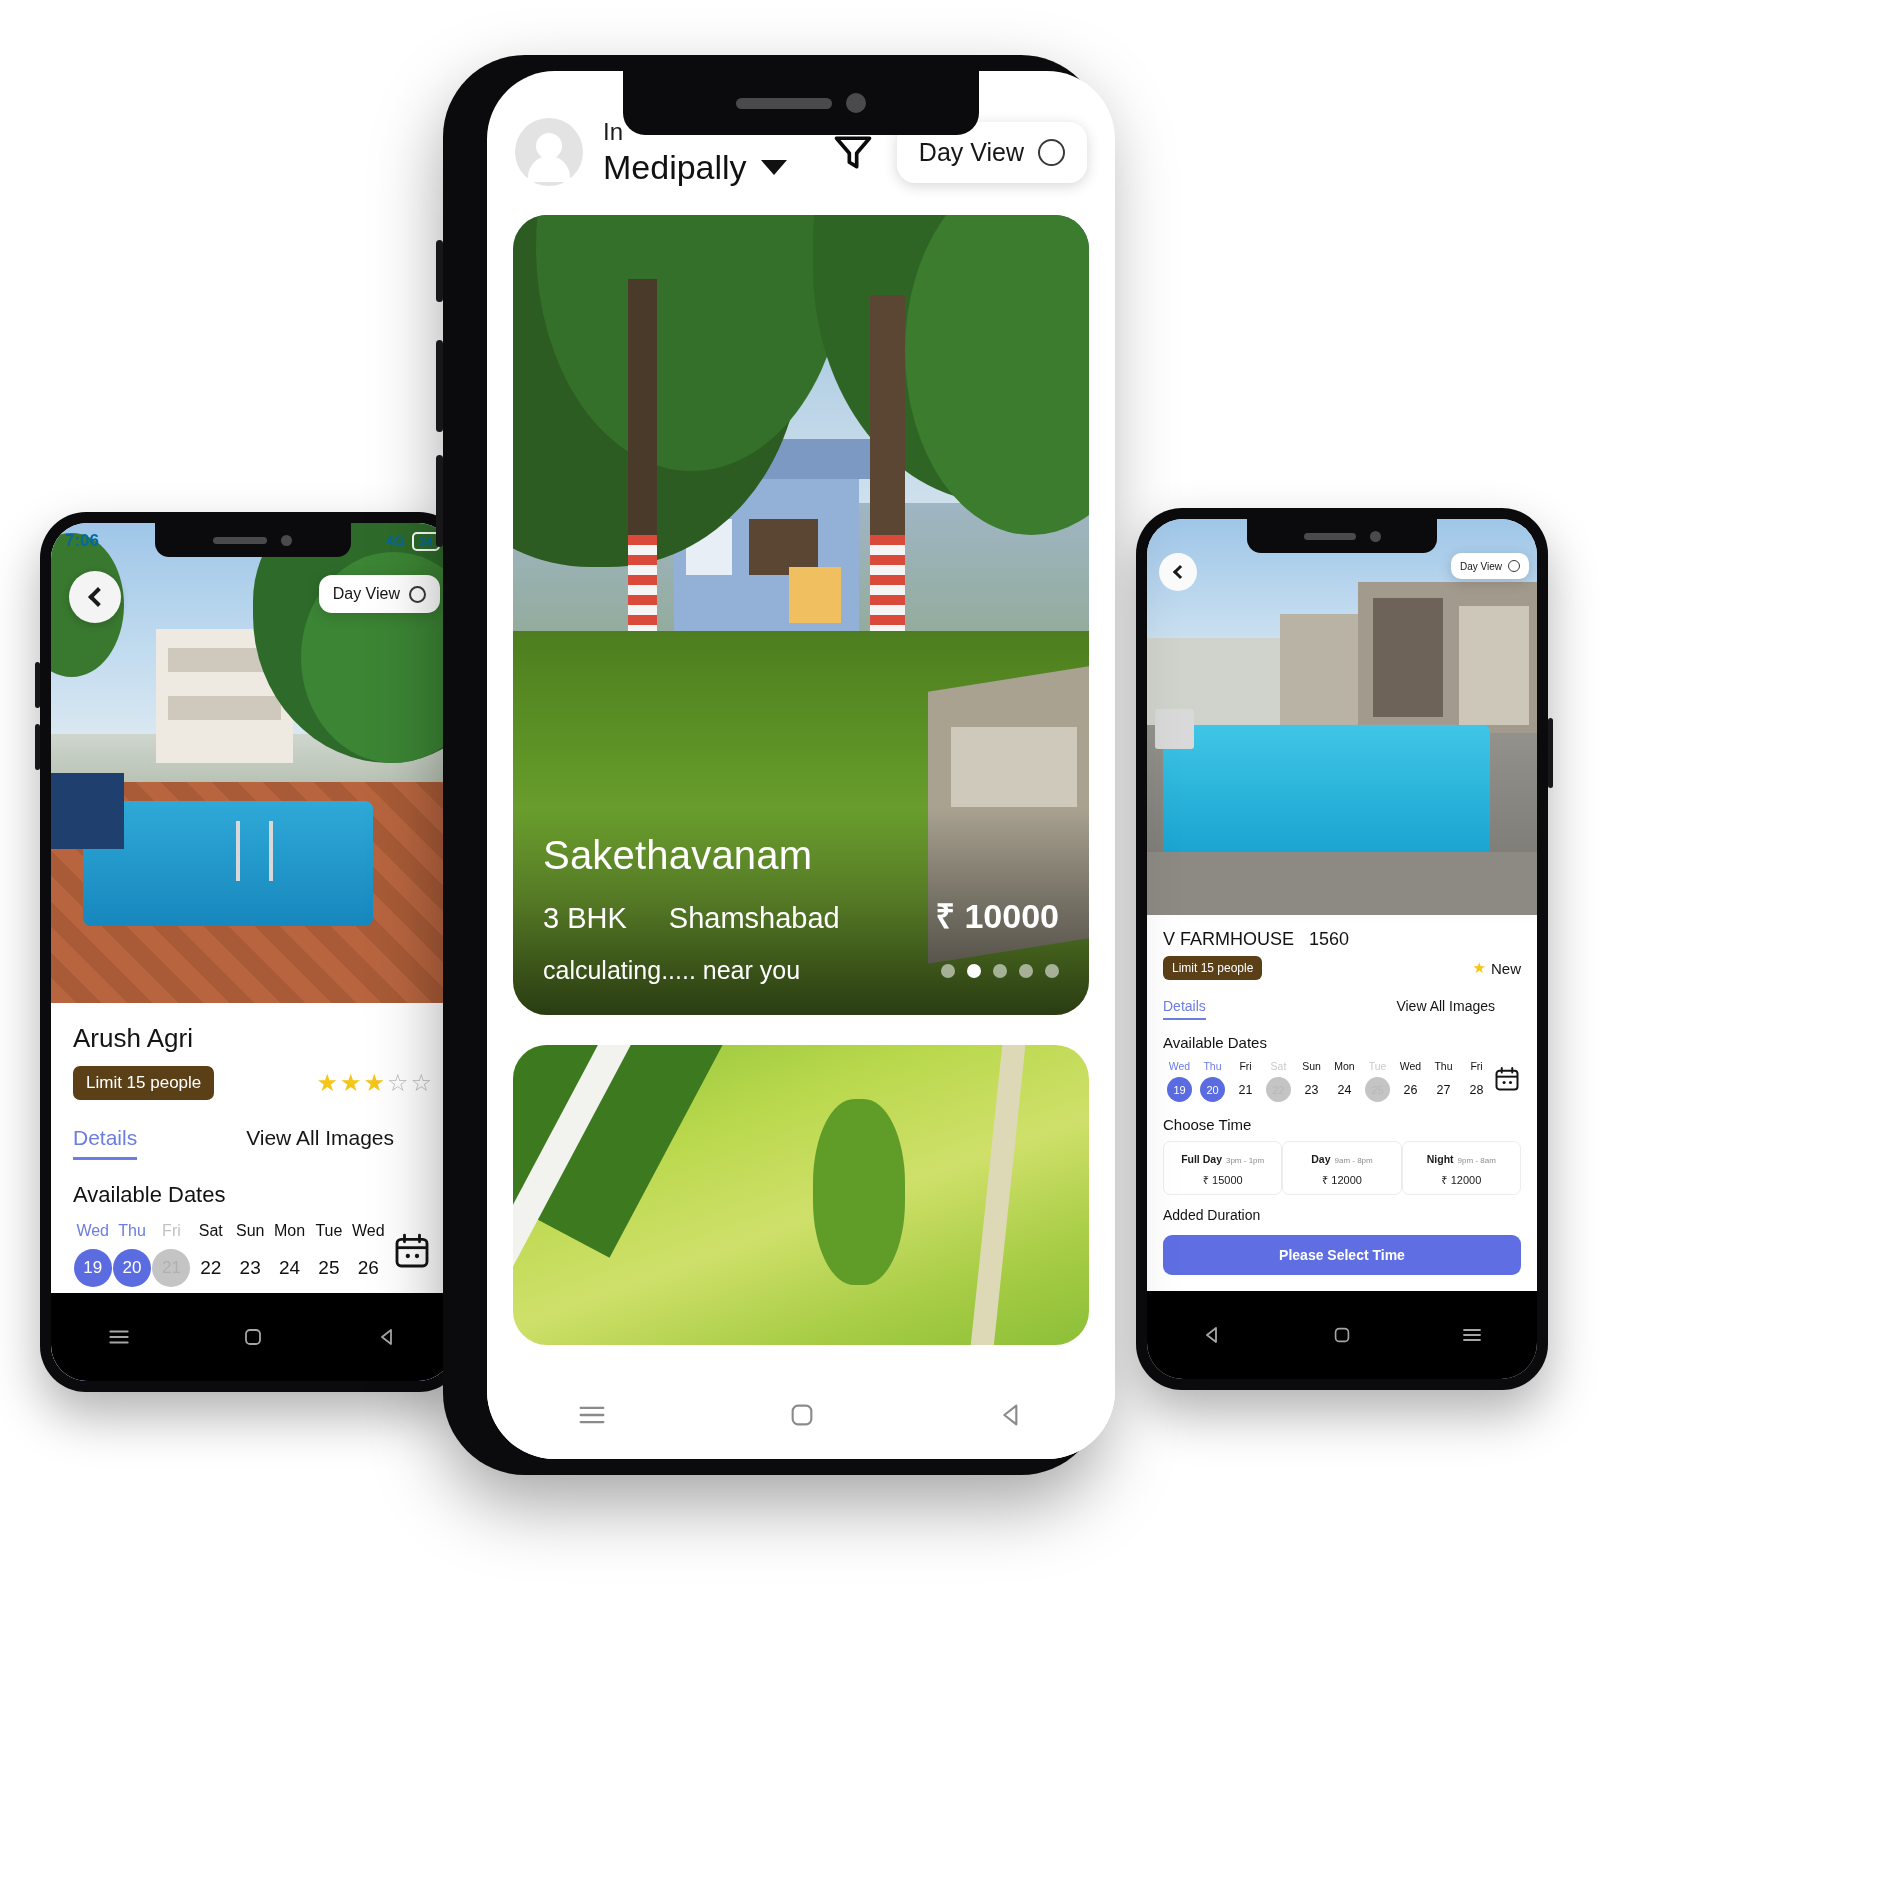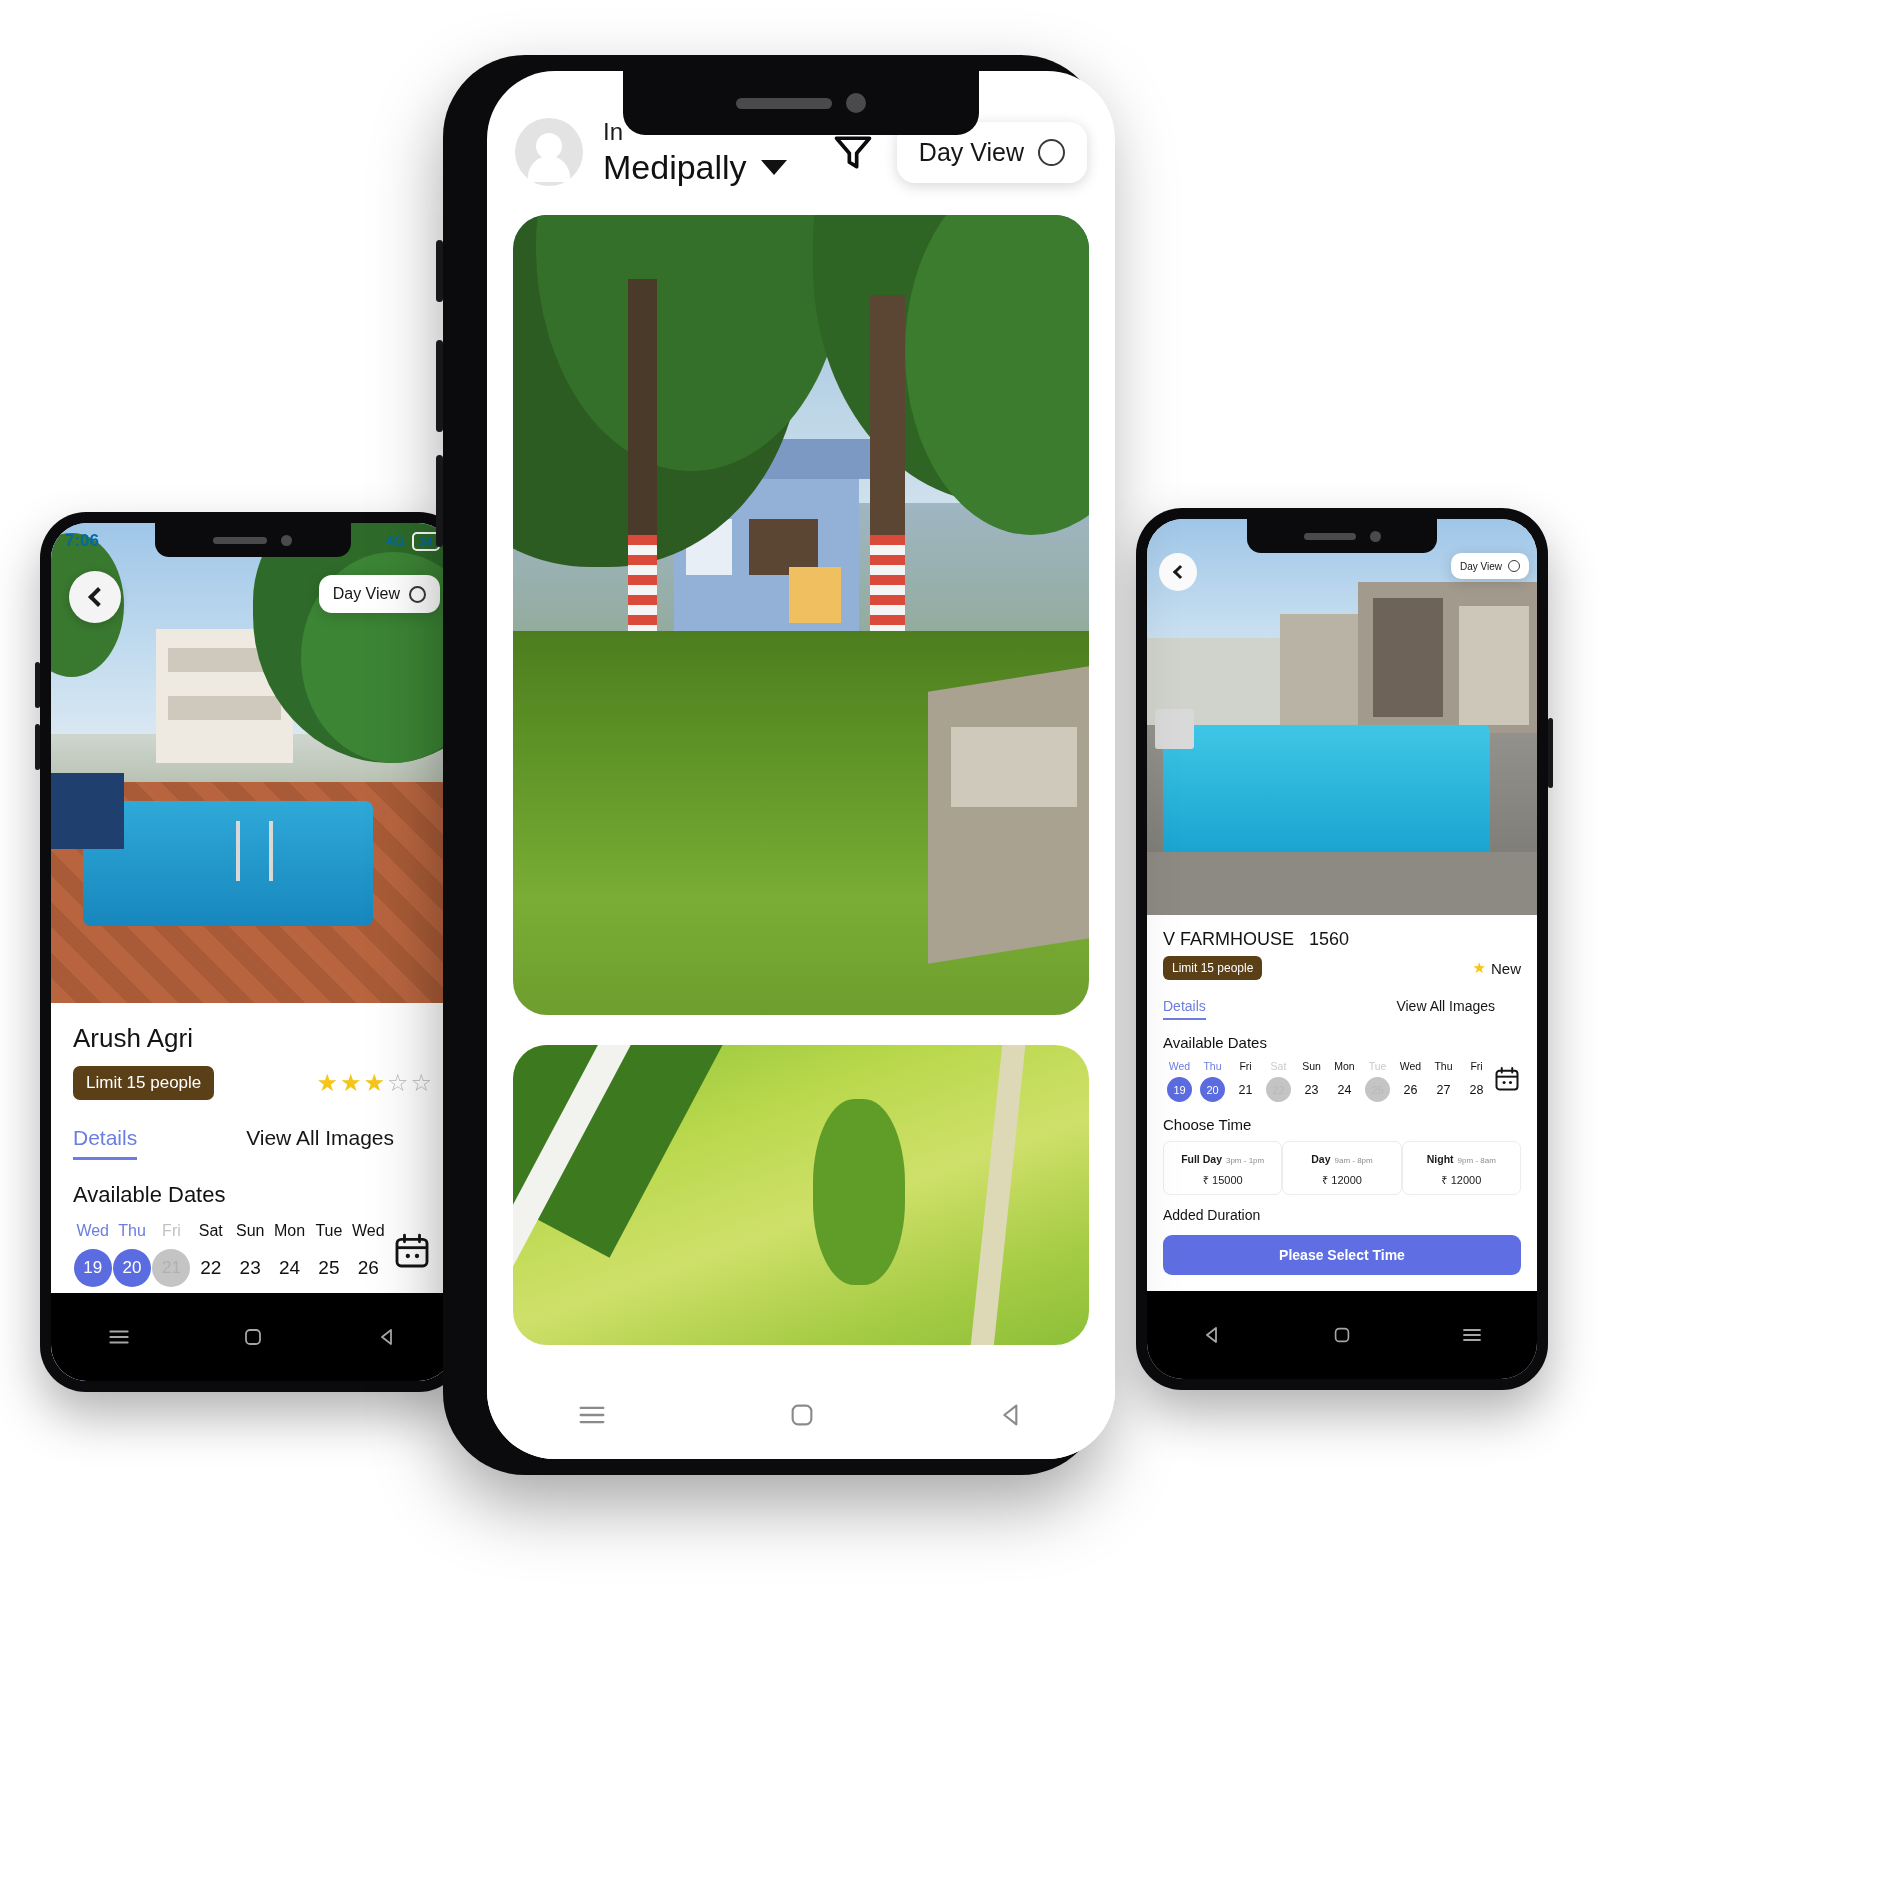--- a/index.html
+++ b/index.html
@@ -508,20 +508,38 @@
             <div class="tree" style="left:52%;top:-26%;width:68%;height:62%;background:#2f6524;border-radius:50% 45% 55% 50%;"></div>
             <div class="tree" style="left:68%;top:-6%;width:44%;height:46%;background:#3b7c2e;border-radius:50%;"></div>
             <div style="position:absolute;left:20%;top:8%;width:5%;height:48%;background:#4a3a2a;"></div>
             <div style="position:absolute;left:62%;top:10%;width:6%;height:46%;background:#5a4632;"></div>
             <div style="position:absolute;left:20%;top:40%;width:5%;height:16%;background:repeating-linear-gradient(to bottom,#d94a3a 0 10px,#f5f5f5 10px 20px);"></div>
             <div style="position:absolute;left:62%;top:40%;width:6%;height:16%;background:repeating-linear-gradient(to bottom,#d94a3a 0 10px,#f5f5f5 10px 20px);"></div>
             <div class="lawn" style="height:48%;background:linear-gradient(to bottom,#4d7d1f 0%,#5d9326 30%,#79ad35 70%,#6e9e2e 100%);"></div>
             <div style="position:absolute;right:0;bottom:8%;width:28%;height:34%;background:#a9a291;transform:skewY(-9deg);"></div>
             <div style="position:absolute;right:2%;bottom:26%;width:22%;height:10%;background:#cfc9bb;"></div>
           </div>
+          <div class="card-overlay">
+            <div class="ov-title">Sakethavanam</div>
+            <div class="ov-line2">
+              <span class="ov-bhk">3 BHK</span>
+              <span class="ov-place">Shamshabad</span>
+              <span class="ov-price">₹ 10000</span>
+            </div>
+            <div class="ov-line3">
+              <span class="ov-near">calculating..... near you</span>
+              <span class="dots">
+                <span class="dot"></span>
+                <span class="dot active"></span>
+                <span class="dot"></span>
+                <span class="dot"></span>
+                <span class="dot"></span>
+              </span>
+            </div>
+          </div>
         </div>
 
         <div class="listing-card second">
           <div class="farm"></div>
           <div style="position:absolute;left:-6%;top:-30%;width:36%;height:90%;background:#3d7a1f;transform:rotate(28deg);"></div>
           <div style="position:absolute;left:4%;top:-20%;width:5%;height:120%;background:#f2f2ee;transform:rotate(28deg);"></div>
           <div style="position:absolute;right:14%;top:-20%;width:4%;height:150%;background:#ddd9b6;transform:rotate(6deg);"></div>
           <div style="position:absolute;left:52%;top:18%;width:16%;height:62%;background:#5f9c28;border-radius:45%;"></div>
         </div>
       </div>

